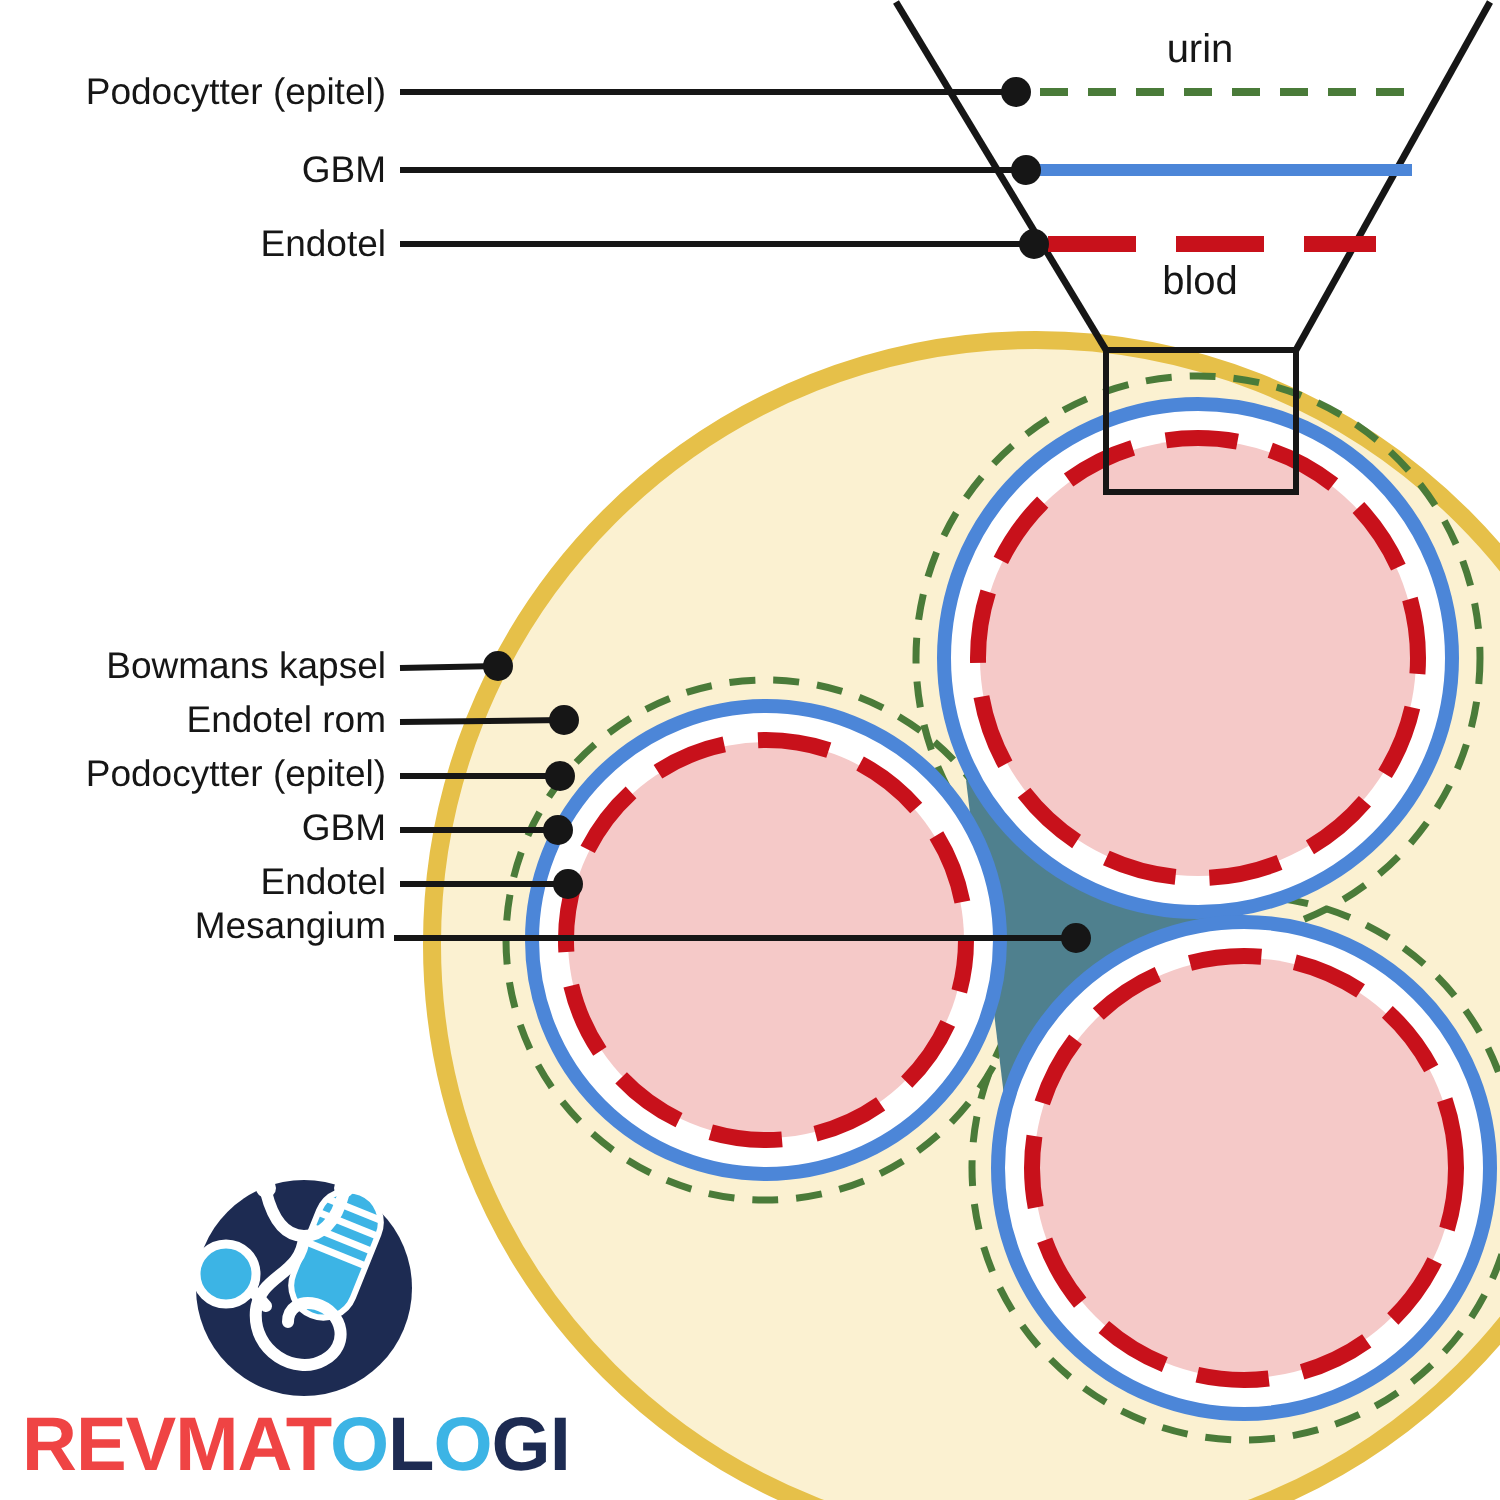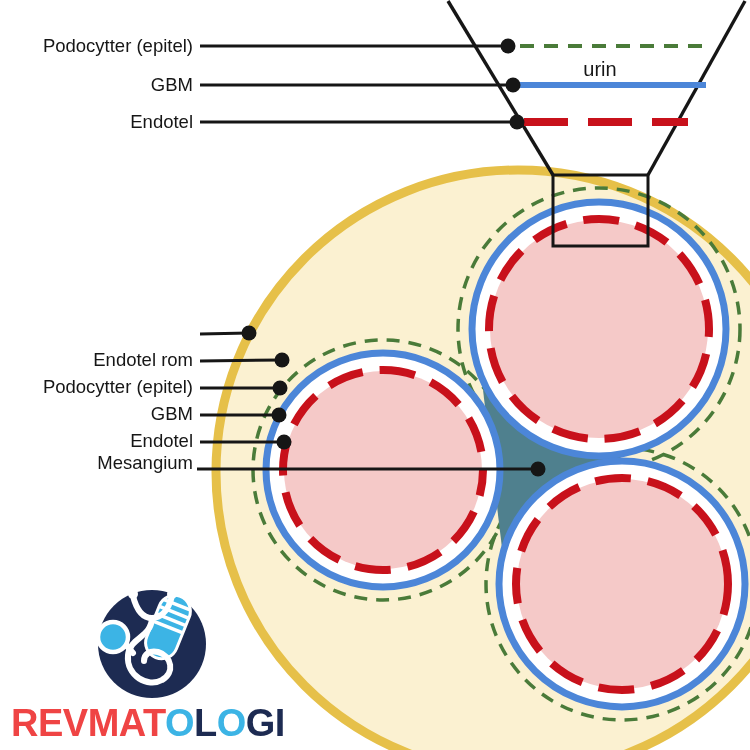--- a/index.html
+++ b/index.html
@@ -6,21 +6,21 @@
   #stage{
     position:relative;width:750px;height:750px;background:#ffffff;
     overflow:hidden;font-family:"Liberation Sans",sans-serif;
   }
   #stage svg{position:absolute;left:0;top:0;}
   .lbl{
     position:absolute;color:#161616;font-size:18.5px;line-height:22px;
     white-space:nowrap;
   }
   .lbl.right{right:557px;text-align:right;}
-  .lbl.inset{left:500px;width:200px;text-align:center;font-size:20px;margin-top:44px;}
+  .lbl.inset{left:500px;width:200px;text-align:center;font-size:20px;}
   #logo-text{
     position:absolute;left:11px;top:702px;font-size:38px;font-weight:800;
     letter-spacing:-.5px;white-space:nowrap;
   }
 </style>
 </head>
 <body>
 
 <div id="stage">
 
@@ -111,21 +111,23 @@
         <circle cx="113" cy="637" r="15" fill="#3cb4e5" stroke="#ffffff" stroke-width="4.5"></circle>
       </g>
     </g>
   </svg>
 
   <div class="lbl right" style="top:35px">Podocytter (epitel)</div>
   <div class="lbl right" style="top:74px">GBM</div>
   <div class="lbl right" style="top:111px">Endotel</div>
 
   <div class="lbl inset" style="top:14px">urin</div>
+  <div class="lbl inset" style="top:130px">blod</div>
 
+  <div class="lbl right" style="top:322px">Bowmans kapsel</div>
   <div class="lbl right" style="top:349px">Endotel rom</div>
   <div class="lbl right" style="top:376px">Podocytter (epitel)</div>
   <div class="lbl right" style="top:403px">GBM</div>
   <div class="lbl right" style="top:430px">Endotel</div>
   <div class="lbl right" style="top:452px">Mesangium</div>
 
   <div id="logo-text">
     <span style="color: #ef4444;">REVMAT</span><span style="color: rgb(60, 180, 229);">O</span><span style="color: rgb(29, 43, 82);">L</span><span style="color: rgb(60, 180, 229);">O</span><span style="color: rgb(29, 43, 82); text-align: center;">GI</span>
   </div>
 

